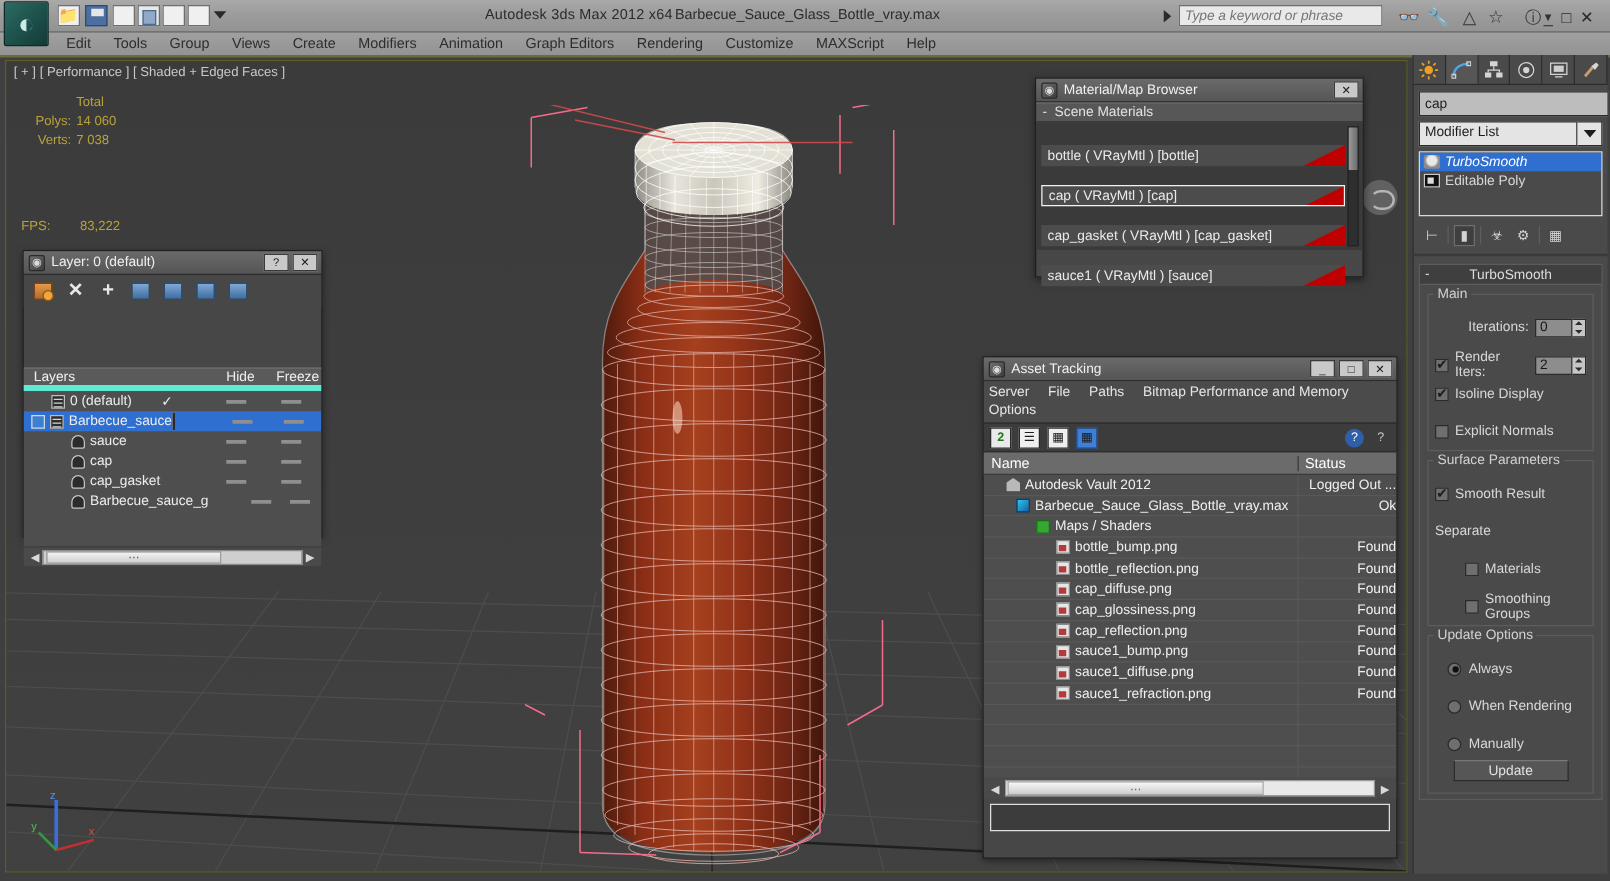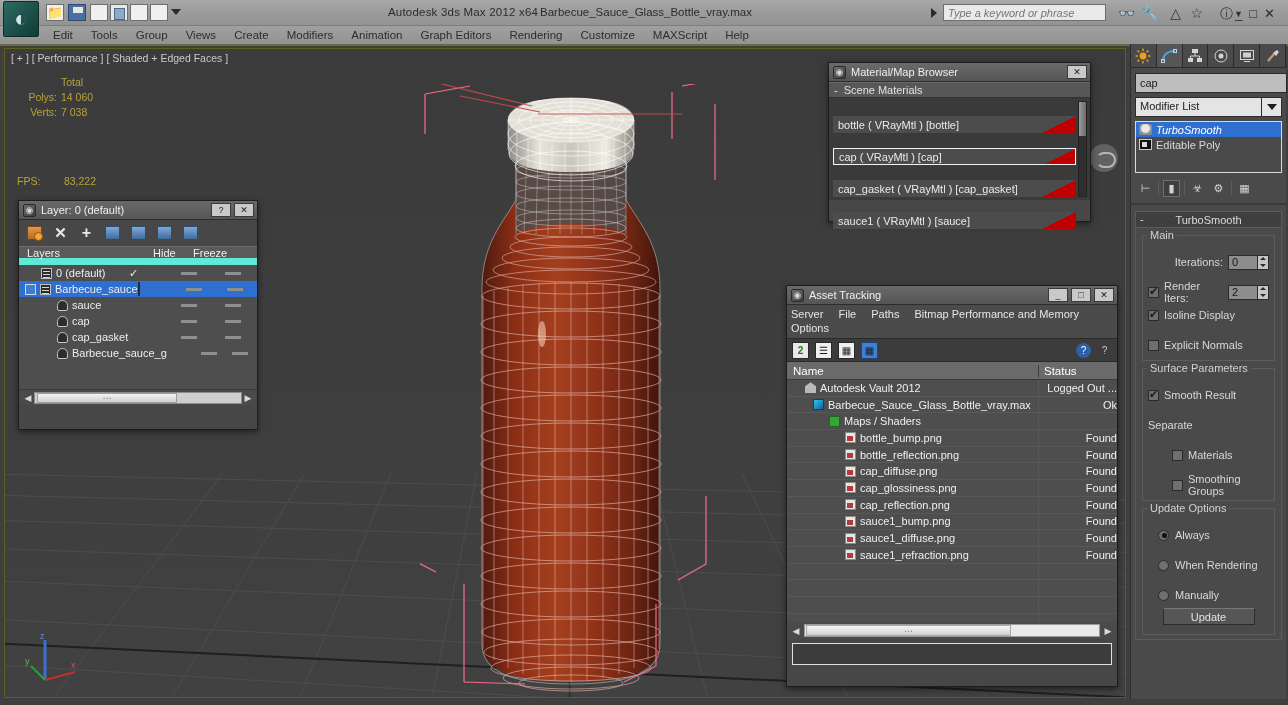--- a/index.html
+++ b/index.html
@@ -176,25 +176,25 @@
   
   #layerwin{ left:18px; top:200px; width:240px; height:230px; }
   #layer-toolbar{ height:26px; background:#474747; display:flex; align-items:center; padding-left:8px; gap:11px;}
   .lyico{ width:15px; height:14px; position:relative; }
   .lyico.sheets{ background:linear-gradient(#e3994a,#b6682a); border:1px solid #7d4216; border-radius:1px;}
   .lyico.sheets:after{content:"";position:absolute;right:-2px;bottom:-2px;width:7px;height:7px;border-radius:50%;
     background:#f0a63c;border:1px solid #8a5511;}
   .lyico.x{ background:none; color:#e8e8e8; font-size:15px; line-height:13px; text-align:center; font-weight:bold;}
   .lyico.plus{ background:none; color:#e8e8e8; font-size:16px; line-height:13px; text-align:center; font-weight:bold;}
   .lyico.blue{ background:linear-gradient(#7fa9d6,#3f6c9f); border:1px solid #2b4c72; border-radius:1px;}
-  #layer-head{ height:19px; background:#5a5a5a; border-top:1px solid #6e6e6e; border-bottom:7px solid #5eead4;
-    display:flex; align-items:center; font-size:11px; color:#f0f0f0;}
+  #layer-head{ height:19px; background:#5a5a5a; border-top:1px solid #6e6e6e; border-bottom:5px solid #5eead4;
+    display:flex; align-items:center; font-size:11px; color:#f0f0f0;margin-top:48px;}
   #layer-head .c1{ flex:1; padding-left:8px;}
   #layer-head .c2{ width:40px;}
-  #layer-head .c3{ width:64px;}
+  #layer-head .c3{ width:36px;}
   #layer-body{ background:#4e4e4e; height:124px; position:relative; overflow:hidden;}
   .lrow{ height:16px; display:flex; align-items:center; font-size:11px; color:#ededed; position:relative;}
   .lrow.sel{ background:#2f6fd0; }
   .lrow .nm{ flex:1; display:flex; align-items:center; }
   .lrow .chk{ width:40px; text-align:left; }
   .lrow .hide,.lrow .frz{ width:40px; display:flex; justify-content:center;}
   .lrow .frz{ width:48px; }
   .dash{ width:16px; height:3px; background:#8f8f8f;}
   .lyr-ico{ width:11px;height:11px;margin-right:4px; flex:none;
     background:#2c2c2c; border:1px solid #bdbdbd; position:relative;}

